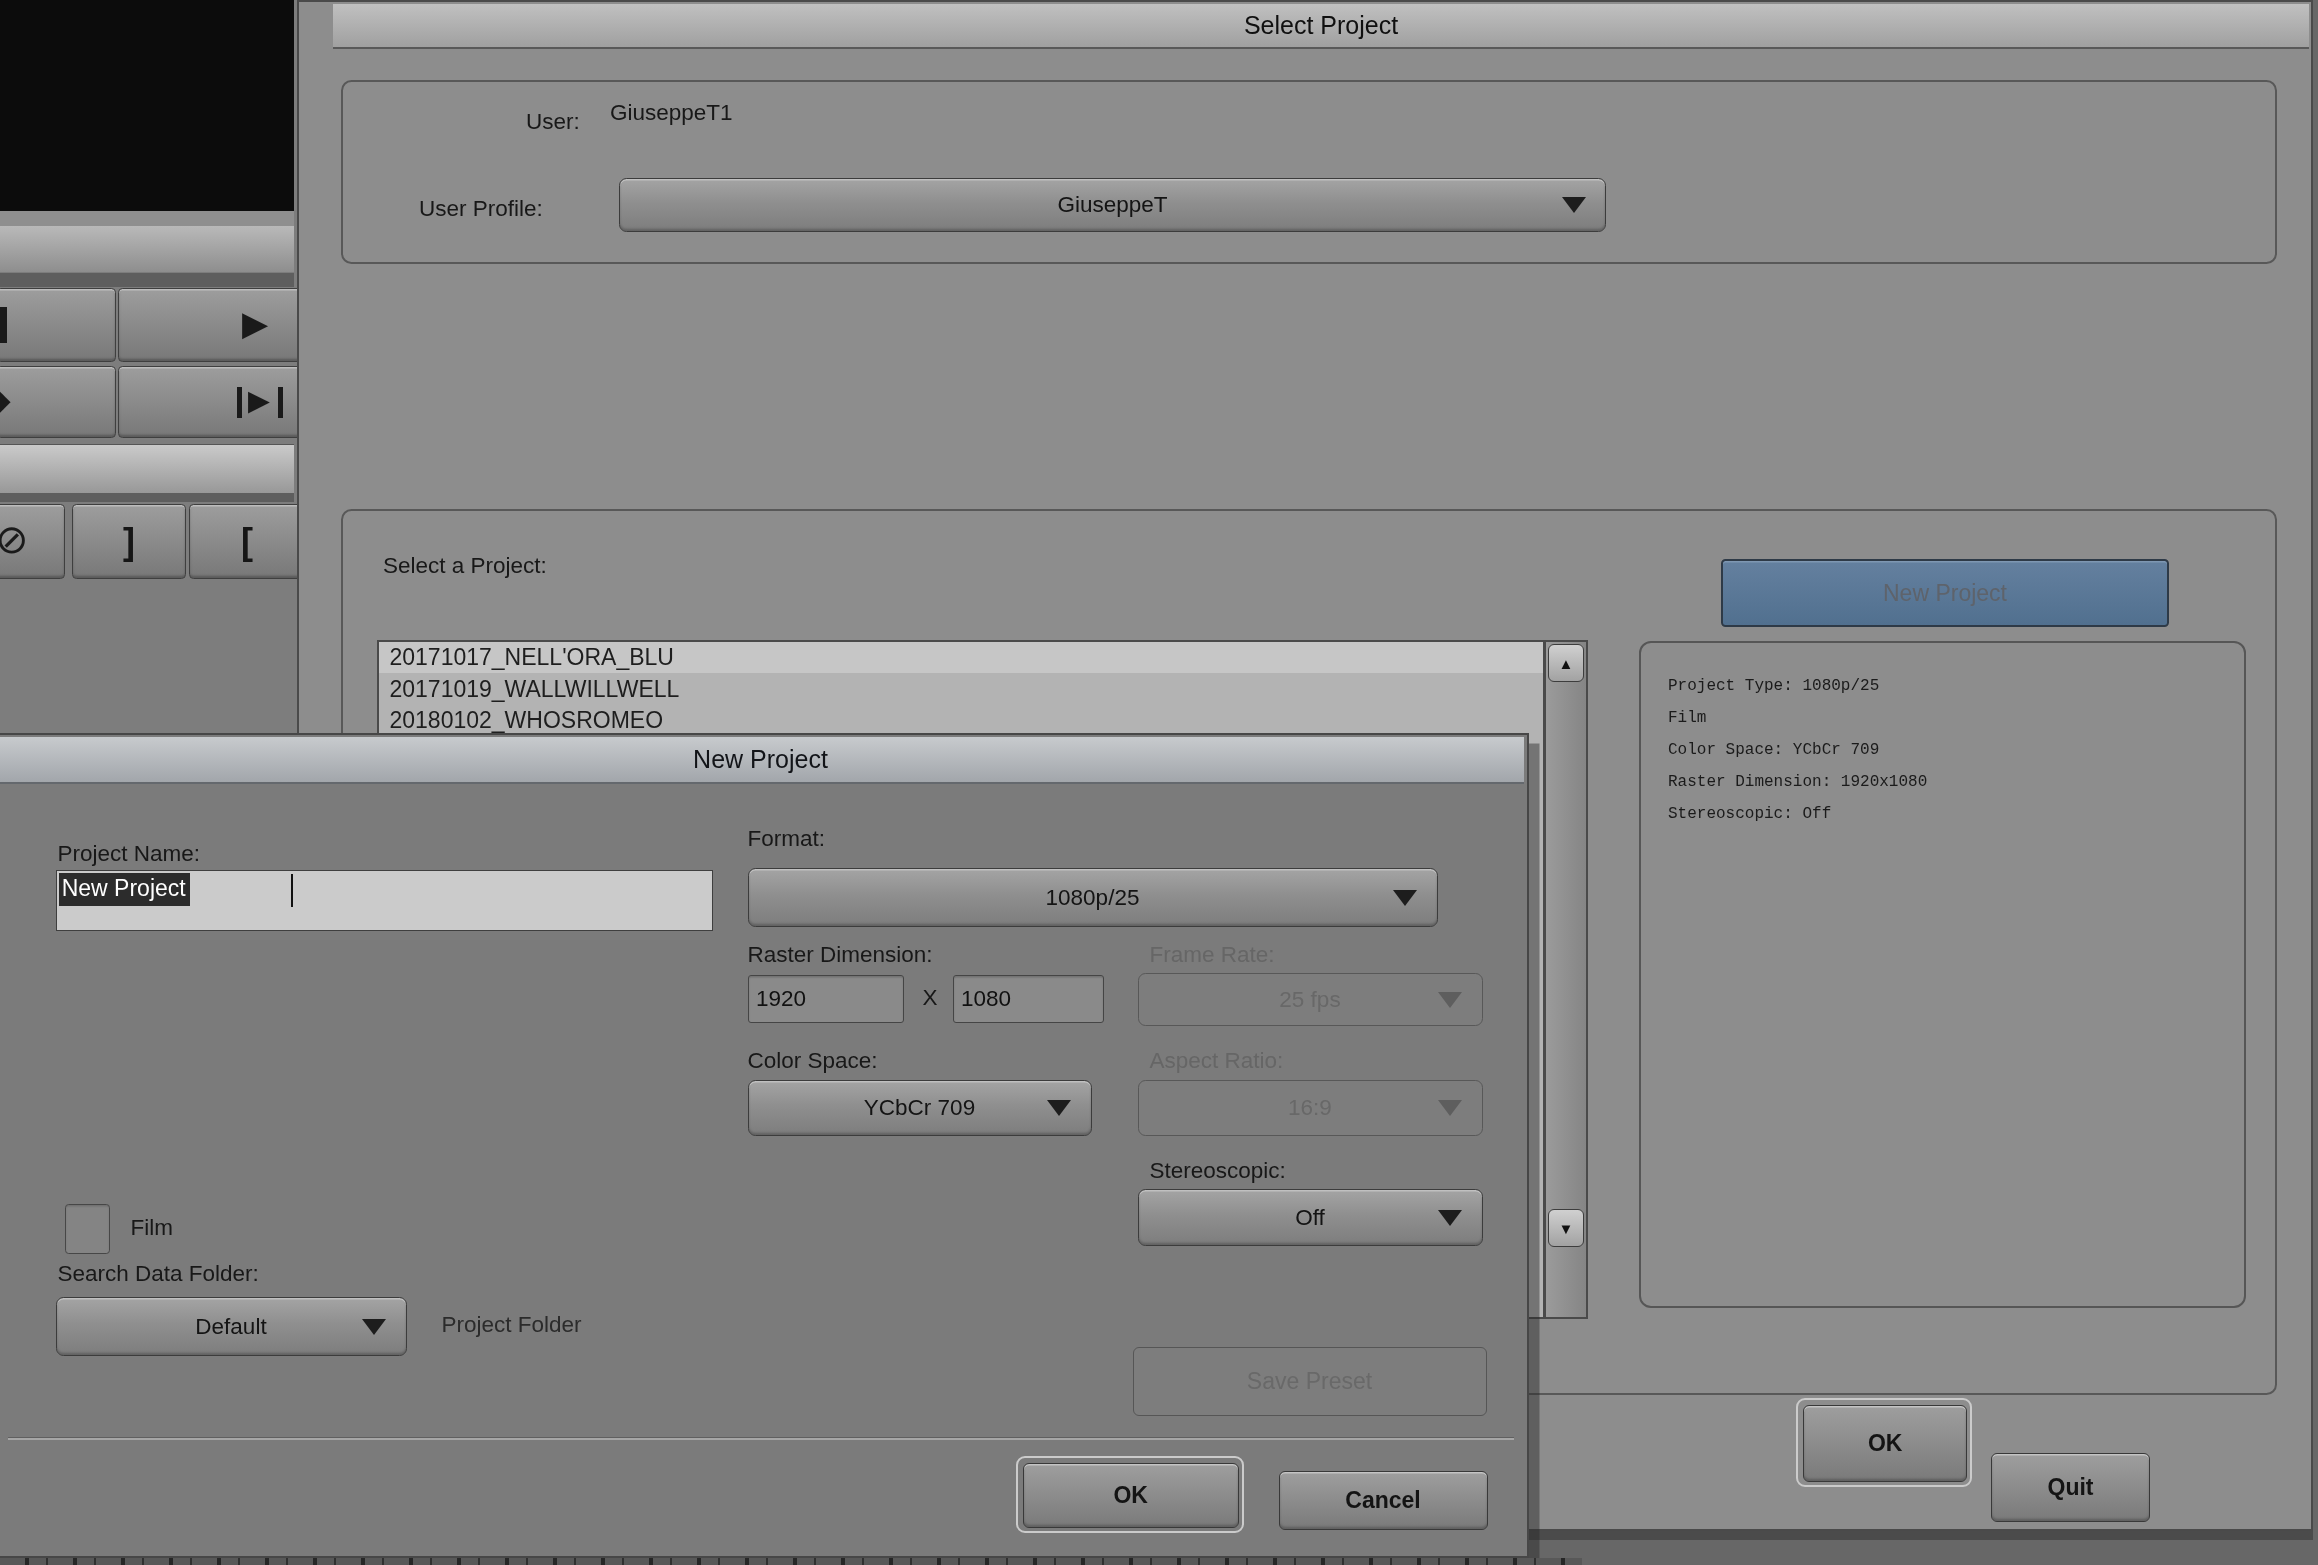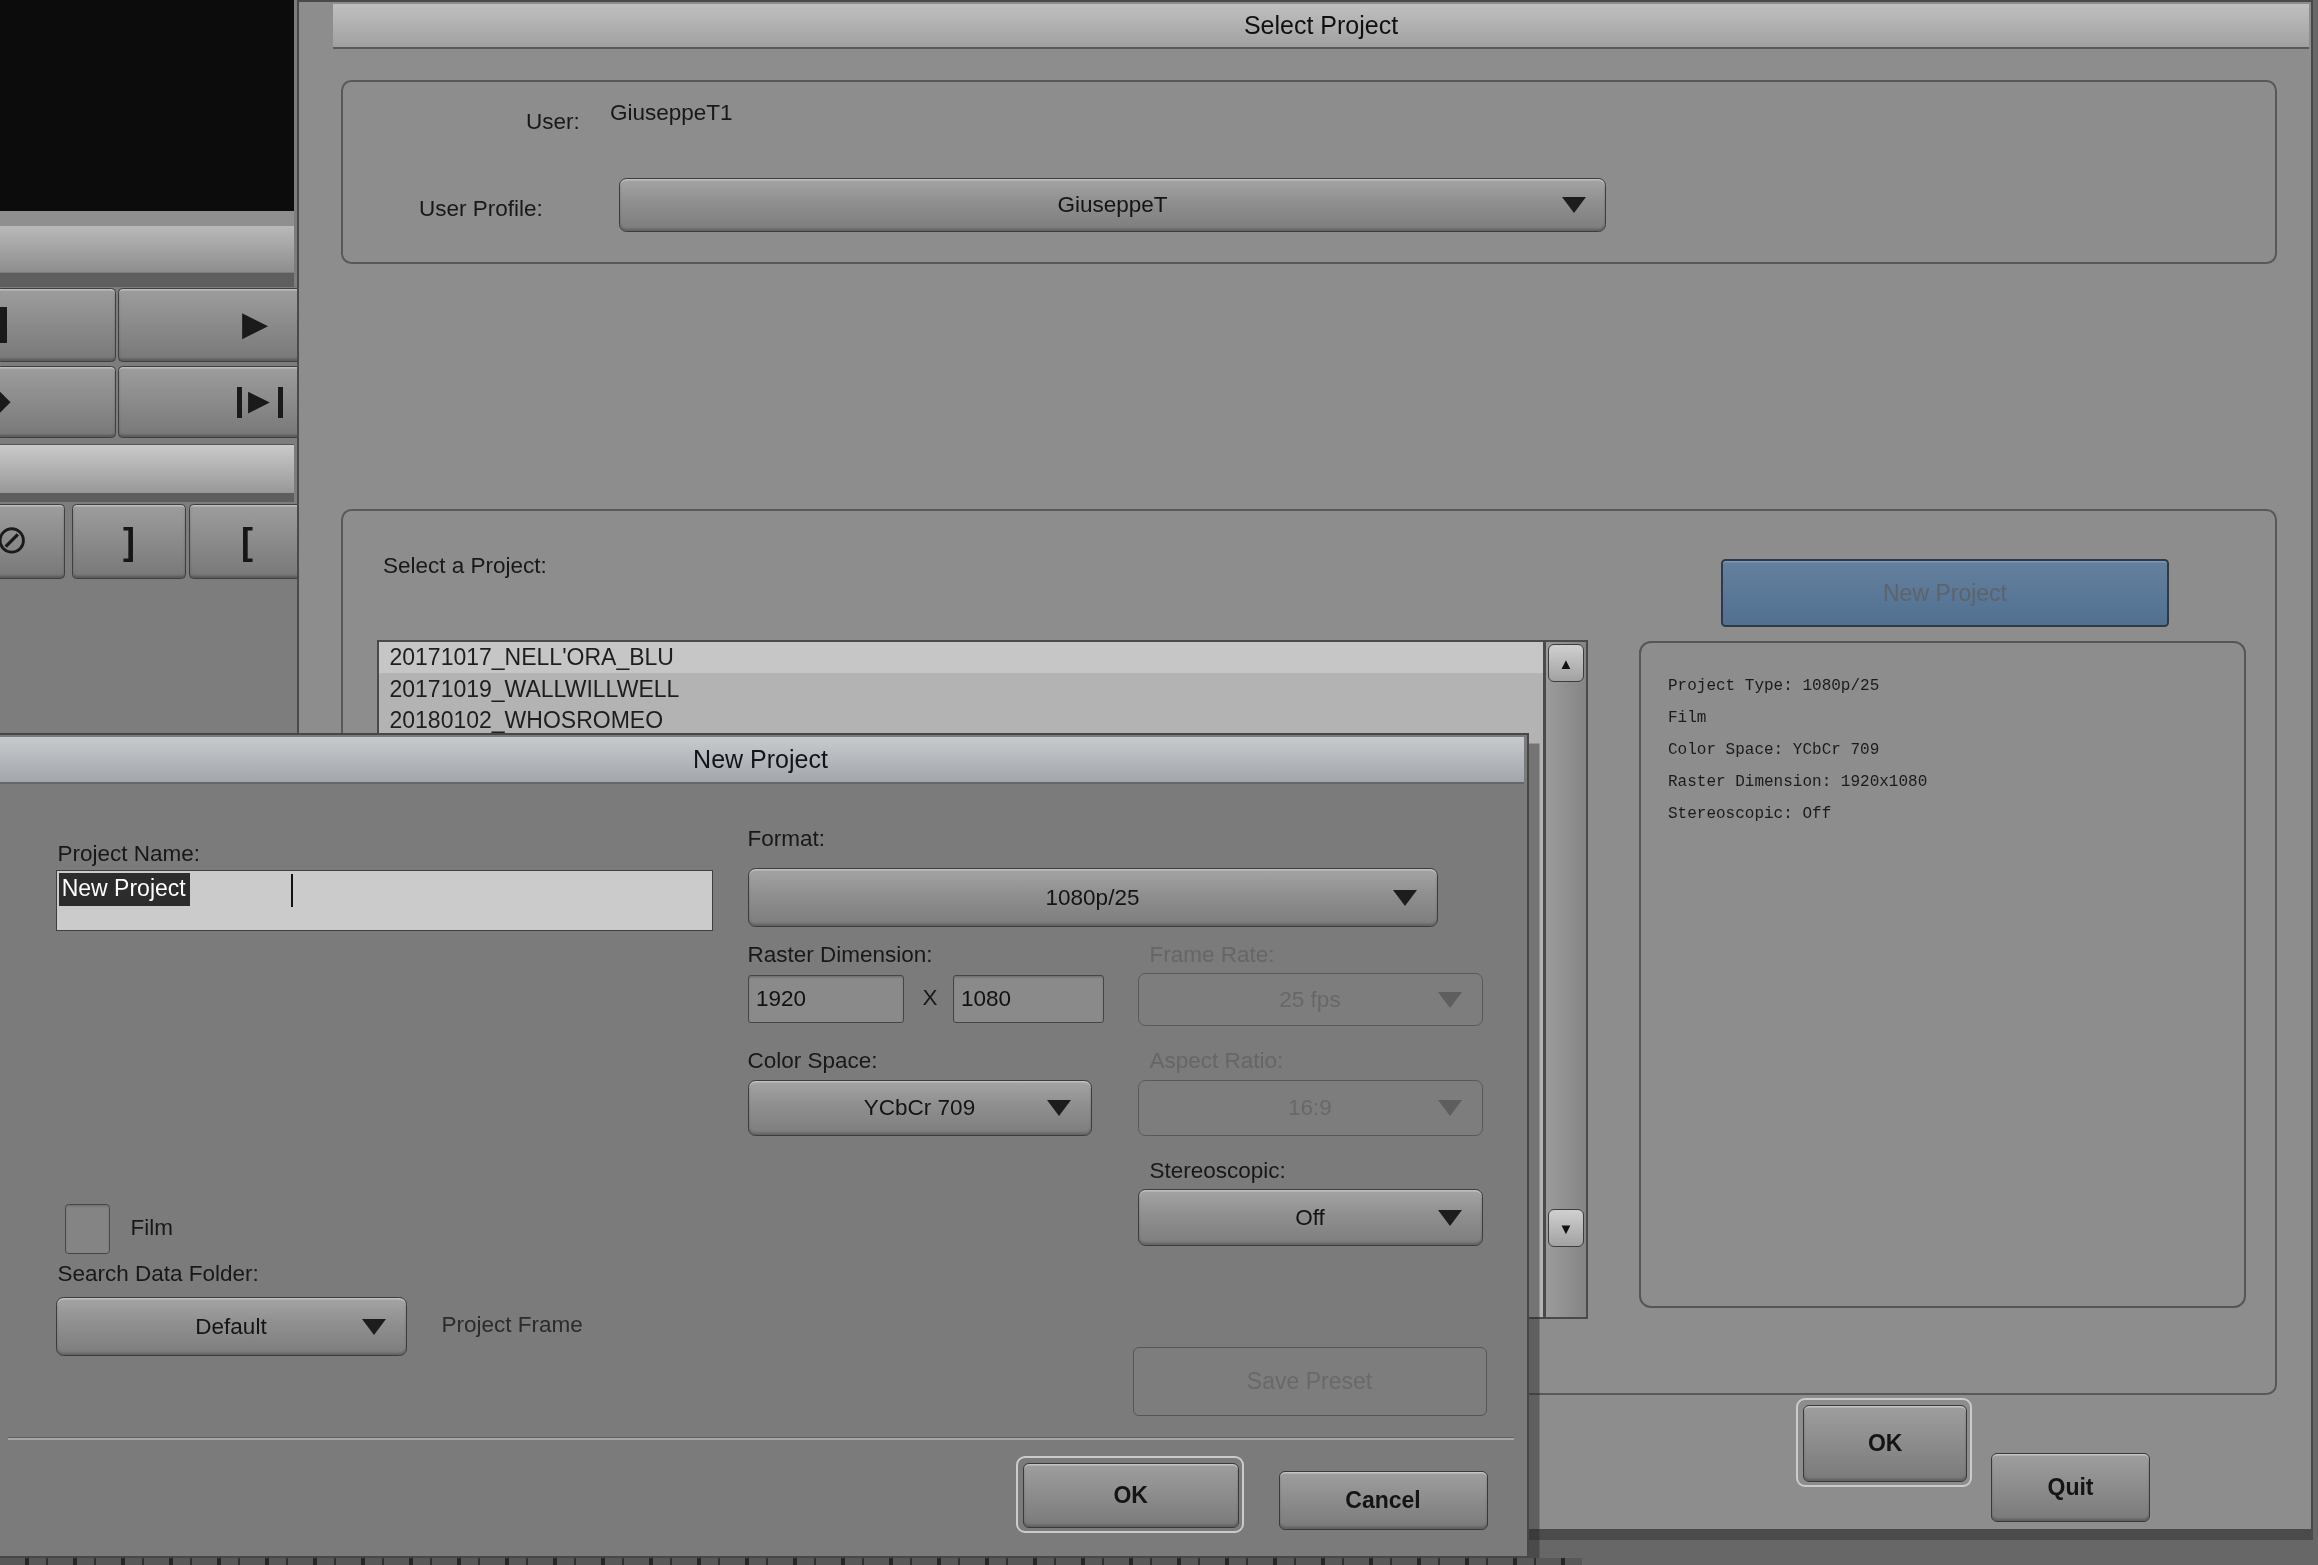--- a/index.html
+++ b/index.html
@@ -256,21 +256,21 @@
   </div>
 
   <div class="checkbox" style="left:70px;top:469px;width:43px;height:48px;"></div>
   <span class="label" style="left:136px;top:480px;">Film</span>
 
   <span class="label" style="left:63px;top:526px;">Search Data Folder:</span>
   <div class="dd" style="left:61px;top:562px;width:349px;height:57px;align-items:center;">
     <span>Default</span>
     <span class="arr"></span>
   </div>
-  <span class="label" style="left:447px;top:577px;color:#2b2b2b;">Project Frame</span>
+  <span class="label" style="left:447px;top:577px;color:#2b2b2b;">Project Folder</span>
 
   <div class="btn3d disabled" style="left:1138px;top:612px;width:352px;height:67px;">
     <span>Save Preset</span>
   </div>
 
   <div class="divider" style="left:13.5px;top:702px;width:1506px;"></div>
 
   <div class="defring" style="left:1021px;top:721px;width:214px;height:63px;">
     <div class="btn3d">
       <span>OK</span>

